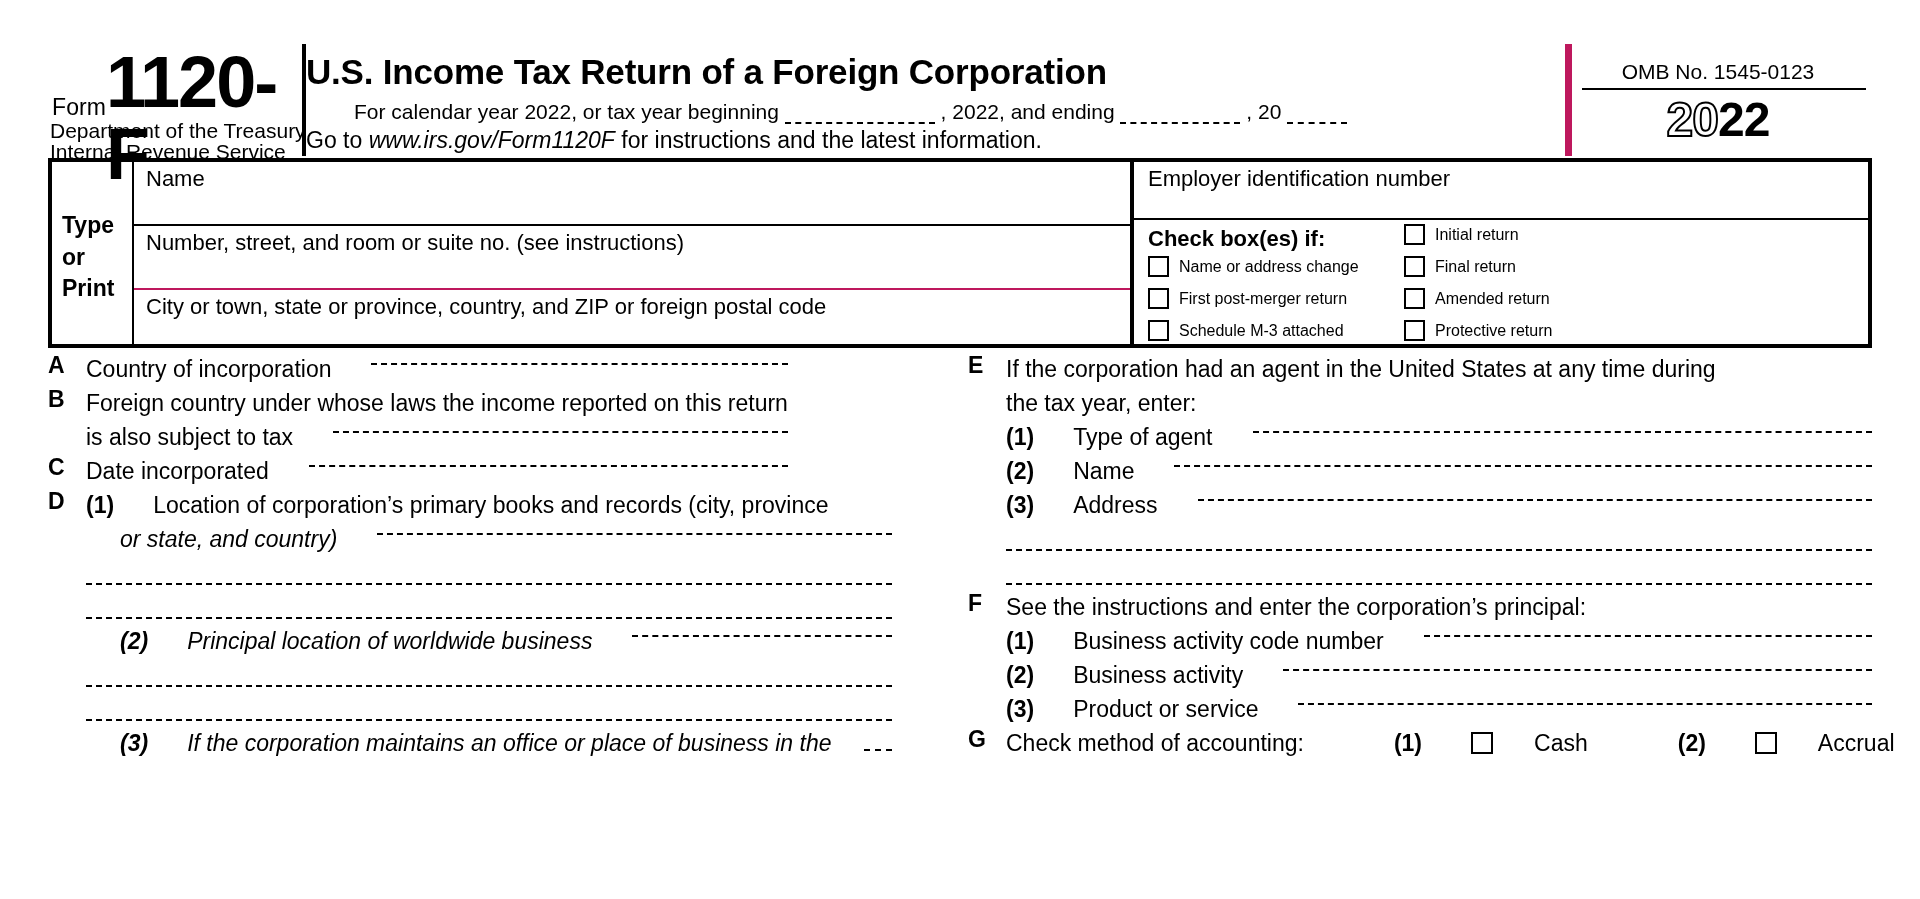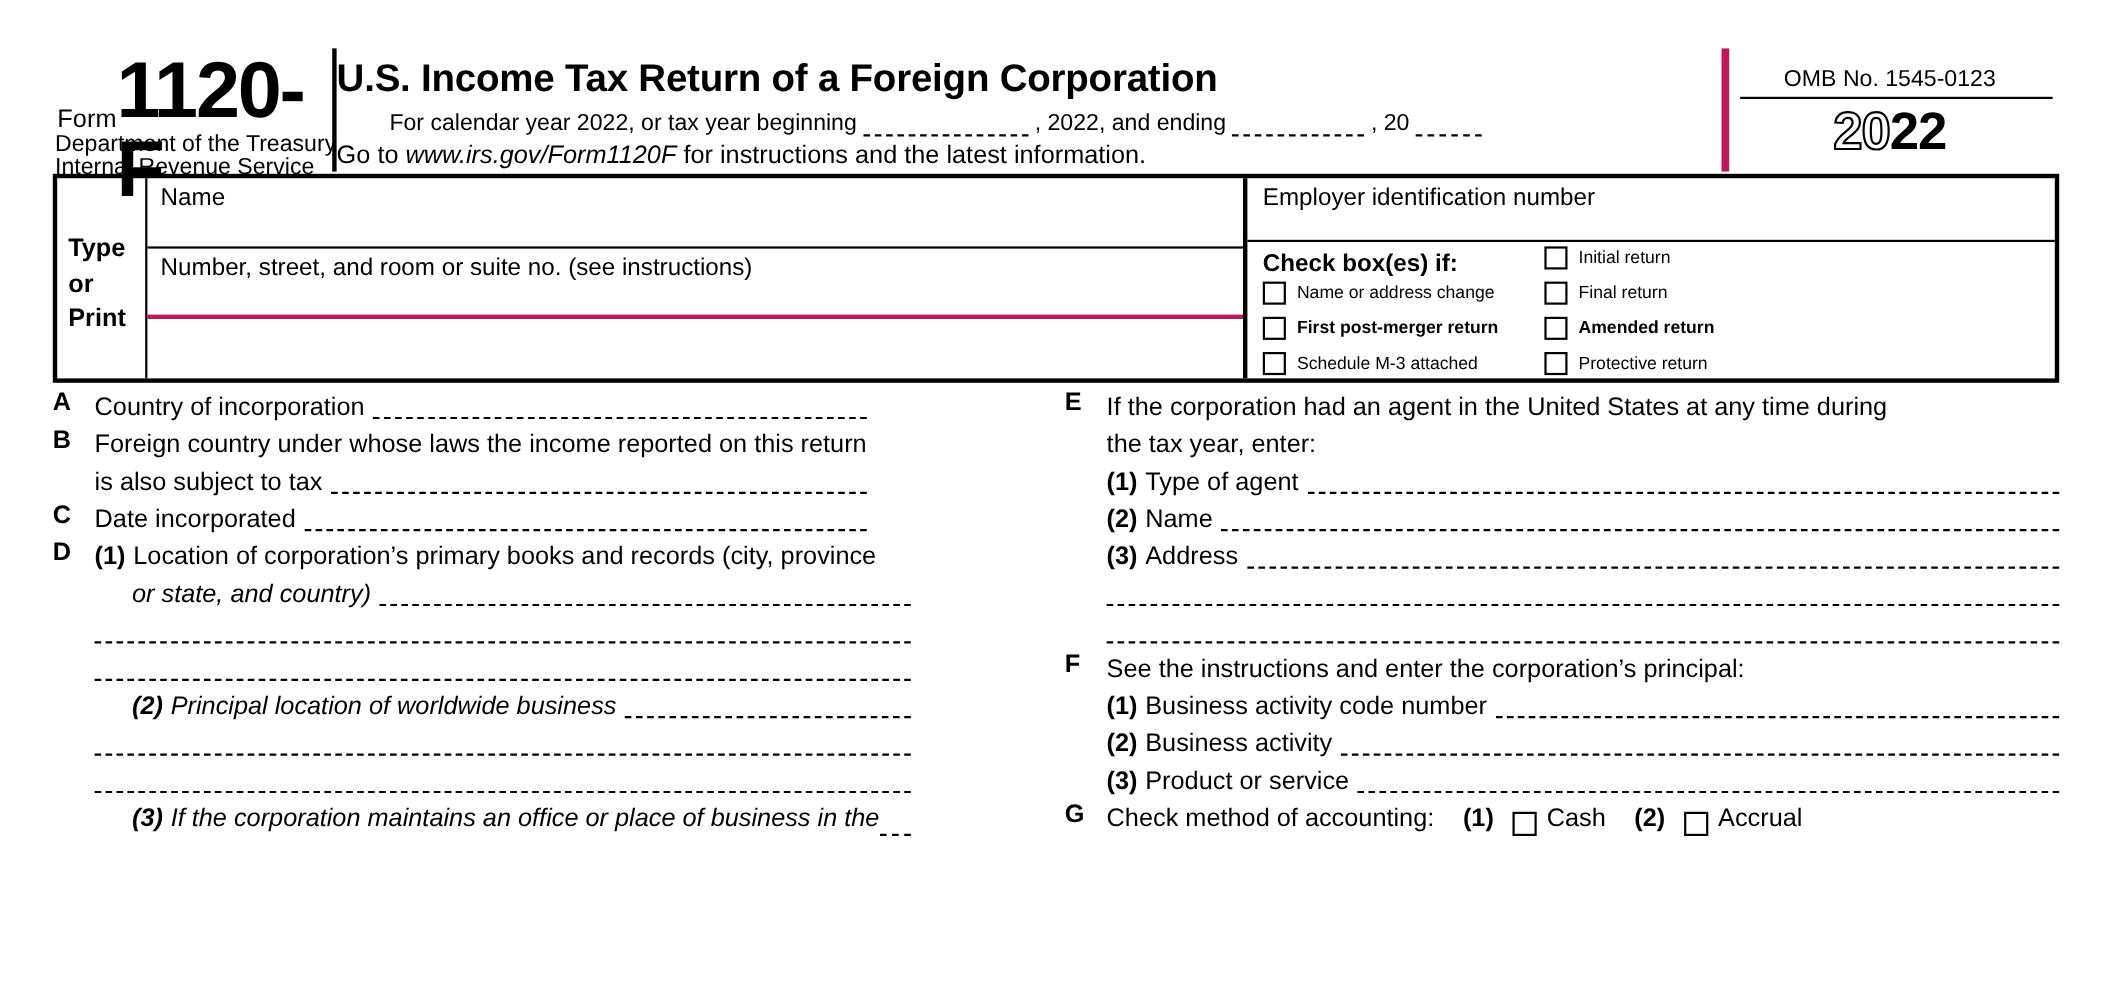--- a/index.html
+++ b/index.html
@@ -173,21 +173,21 @@
     position: relative;
   }
   .addr-row {
     position: absolute;
     left: 0; right: 0;
     box-sizing: border-box;
     font-size: 22px;
   }
   .addr-row span { position: absolute; left: 12px; top: 4px; }
   .ar1 { top: 0;   height: 64px; border-bottom: 2px solid #000; }
-  .ar2 { top: 64px; height: 64px; border-bottom: 4px solid #be185d; }
+  .ar2 { top: 64px; height: 64px; border-bottom: 2px solid #be185d; }
   .ar3 { top: 128px; height: 54px; }
 
   .ein-side {
     flex: 1;
     position: relative;
     box-sizing: border-box;
   }
   .ein-label {
     position: absolute;
     left: 14px;
@@ -227,21 +227,21 @@
     border: 2px solid #000;
     box-sizing: border-box;
     margin-right: 10px;
     background: #fff;
     flex: none;
   }
   .cbL { left: 14px; }
   .cbR { left: 270px; }
   .cbr1 { top: 6px; }
   .cbr2 { top: 38px; }
-  .cbr3 { top: 70px; font-weight: bold; }
+  .cbr3 { top: 70px; }
   .cbr4 { top: 102px; }
 
   
   .body-left {
     position: absolute;
     left: 48px;
     top: 352px;
     width: 740px;
     font-size: 23px;
   }
@@ -260,23 +260,24 @@
   }
   .item-letter {
     width: 38px;
     flex: none;
     font-weight: bold;
     font-size: 23px;
   }
   .item-body { flex: 1; }
   .line {
     display: flex;
-    align-items: flex-end;
+    align-items: center;
     line-height: 34px;
     white-space: nowrap;
+    gap: 32px;
   }
   .sub-num { font-weight: bold; margin-right: 7px; }
   .indent { padding-left: 34px; font-style: italic; }
   .fill {
     flex: 1;
     border-bottom: 2px dashed #000;
     position: relative;
     top: -5px;
     margin-left: 8px;
     min-width: 40px;
@@ -351,20 +352,23 @@
       <span class="tp2">or</span>
       <span class="tp3">Print</span>
     </div>
 
     <div class="addr-fields">
       <div class="addr-row ar1">
         <span>Name</span>
       </div>
       <div class="addr-row ar2">
         <span>Number, street, and room or suite no. (see instructions)</span>
+      </div>
+      <div class="addr-row ar3">
+        <span>City or town, state or province, country, and ZIP or foreign postal code</span>
       </div>
     </div>
 
     <div class="ein-side">
       <div class="ein-label">Employer identification number</div>
       <div class="ein-rule"></div>
 
       <div class="checkbox-area">
         <div class="cb-title">Check box(es) if:</div>
 

